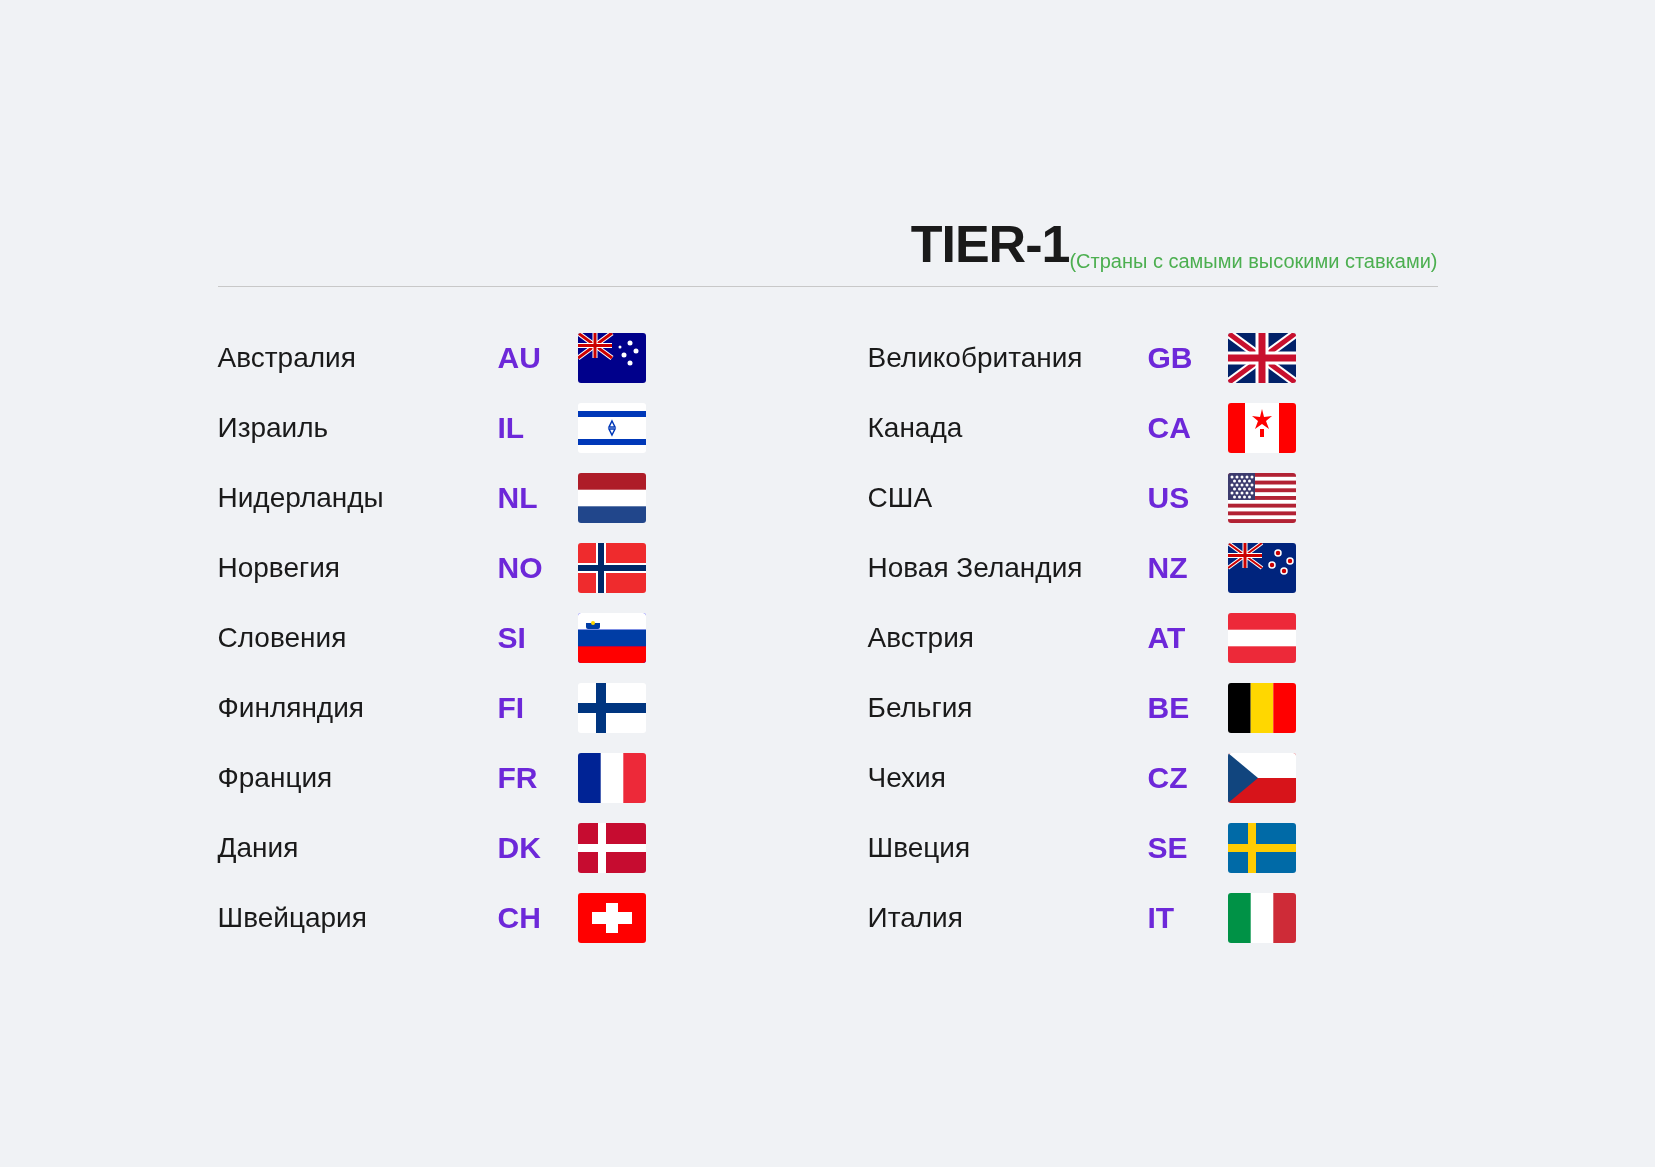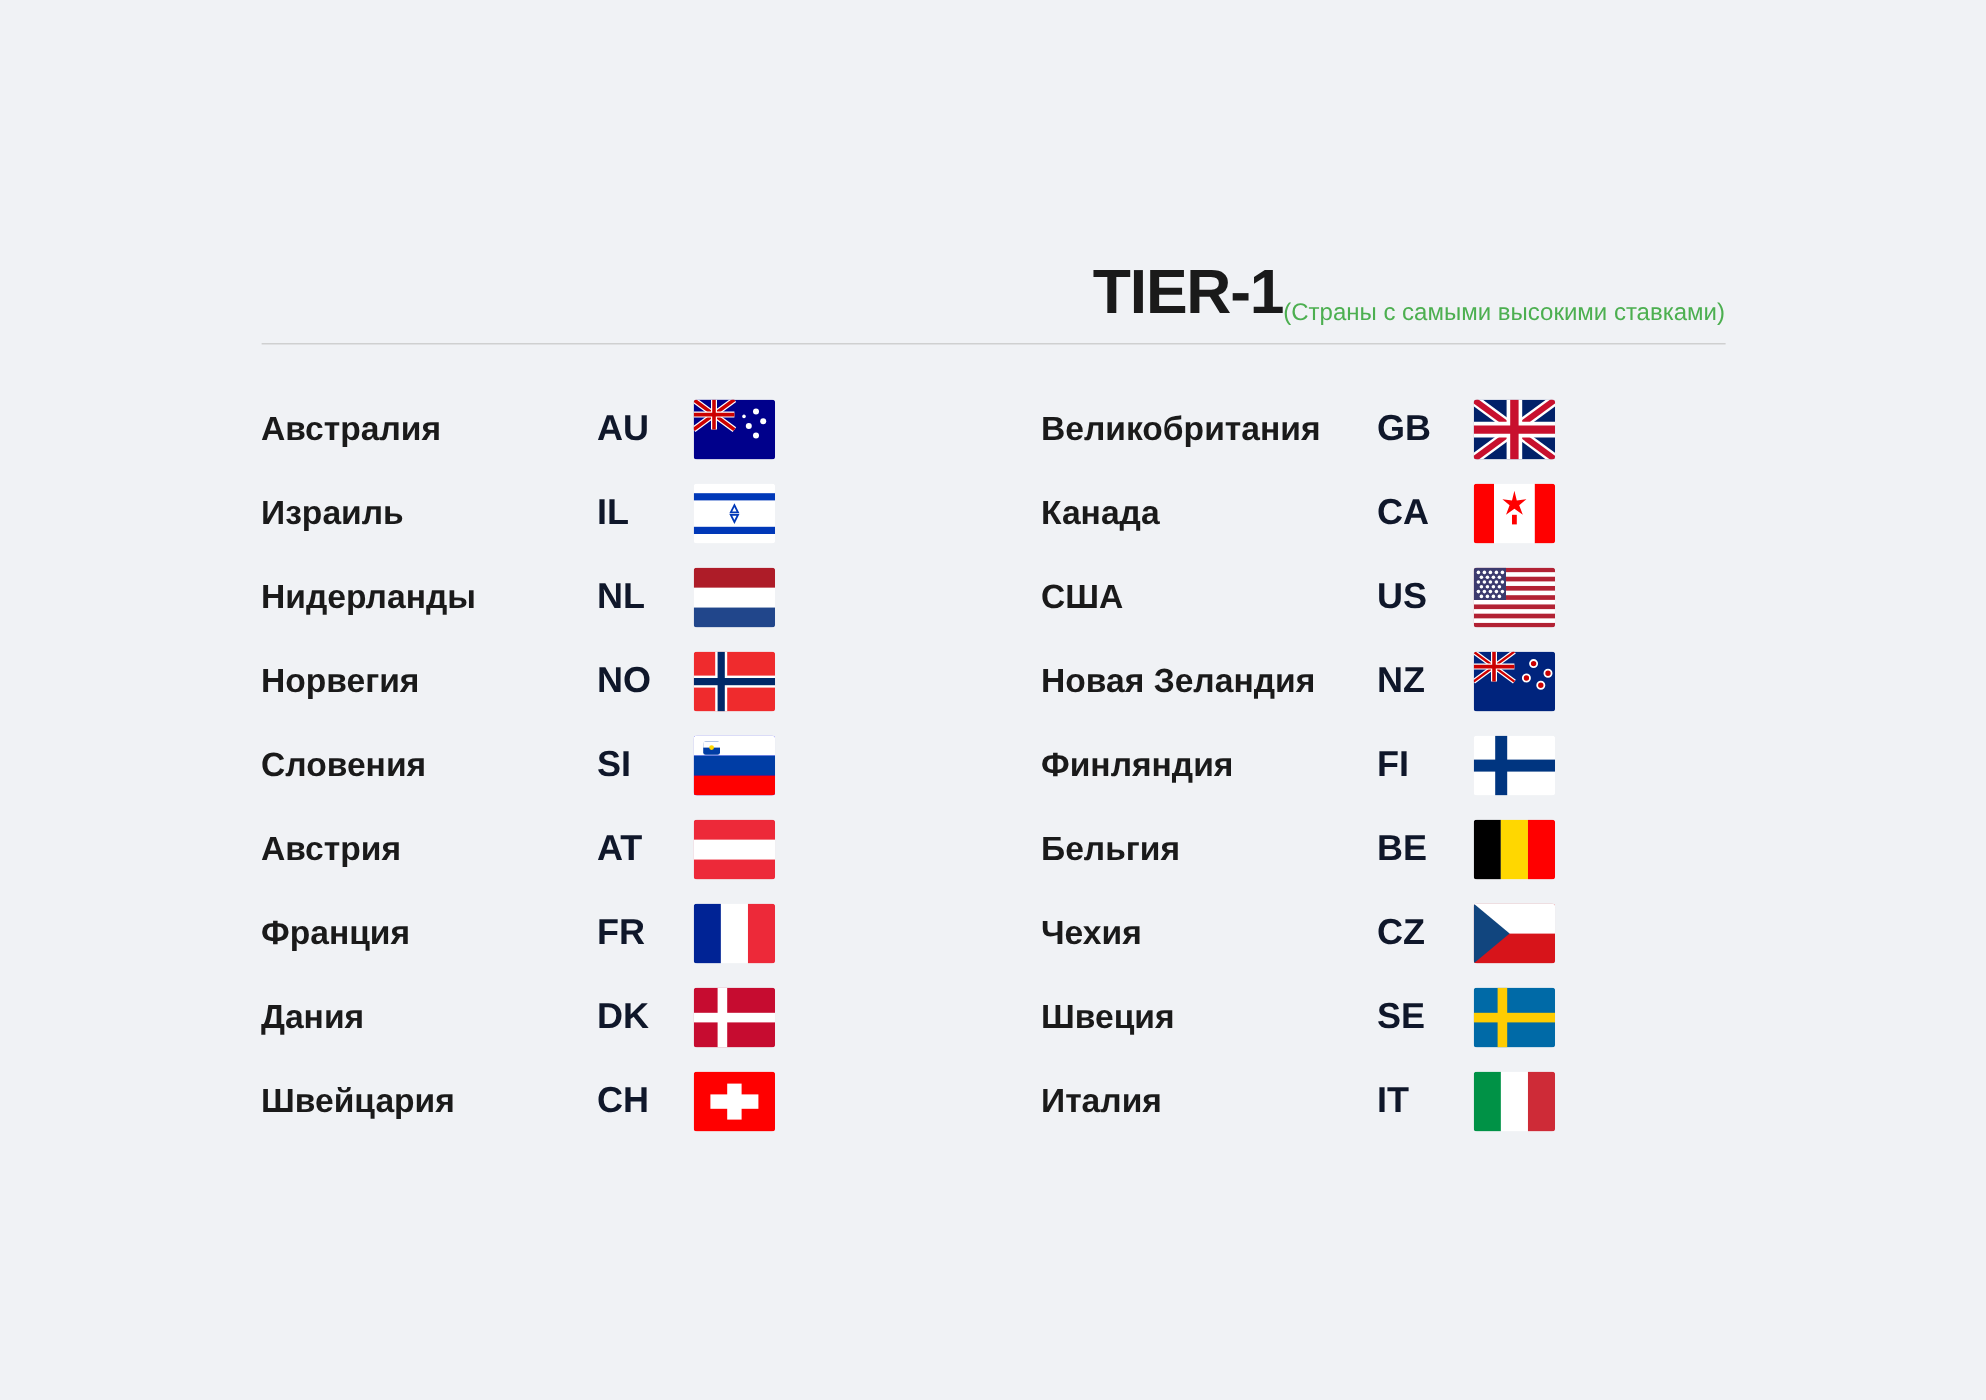--- a/index.html
+++ b/index.html
@@ -48,29 +48,29 @@
       column-gap: 80px;
       row-gap: 0;
     }
     .country-row {
       display: flex;
       align-items: center;
       padding: 10px 0;
     }
     .country-name {
       font-size: 28px;
-      font-weight: 700;
+      font-weight: 400;
       color: #1a1a1a;
       width: 280px;
       flex-shrink: 0;
     }
     .country-code {
       font-size: 30px;
       font-weight: 800;
-      color: #0f172a;
+      color: #6d28d9;
       width: 80px;
       flex-shrink: 0;
     }
     .flag {
       width: 68px;
       height: 50px;
       flex-shrink: 0;
       display: flex;
       align-items: center;
       justify-content: center;
@@ -263,37 +263,37 @@
       <rect y="16.7" width="68" height="16.6" fill="#003DA5"></rect>
       <rect y="33.3" width="68" height="16.7" fill="#FF0000"></rect>
 
       <rect x="8" y="5" width="14" height="11" rx="2" fill="#003DA5"></rect>
       <rect x="8" y="5" width="14" height="5" fill="white"></rect>
       <circle cx="15" cy="10" r="2" fill="#FFD700"></circle>
     </svg>
         </span>
     </div>
       <div class="country-row">
+      <span class="country-name">Австрия</span>
+      <span class="country-code">AT</span>
+      <span class="flag">
+          <svg viewBox="0 0 68 50" xmlns="http://www.w3.org/2000/svg">
+      <rect width="68" height="50" fill="#ED2939"></rect>
+      <rect y="16.7" width="68" height="16.6" fill="white"></rect>
+    </svg>
+        </span>
+    </div>
+      <div class="country-row">
       <span class="country-name">Финляндия</span>
       <span class="country-code">FI</span>
       <span class="flag">
           <svg viewBox="0 0 68 50" xmlns="http://www.w3.org/2000/svg">
       <rect width="68" height="50" fill="white"></rect>
       <rect x="18" width="10" height="50" fill="#003580"></rect>
       <rect y="20" width="68" height="10" fill="#003580"></rect>
-    </svg>
-        </span>
-    </div>
-      <div class="country-row">
-      <span class="country-name">Австрия</span>
-      <span class="country-code">AT</span>
-      <span class="flag">
-          <svg viewBox="0 0 68 50" xmlns="http://www.w3.org/2000/svg">
-      <rect width="68" height="50" fill="#ED2939"></rect>
-      <rect y="16.7" width="68" height="16.6" fill="white"></rect>
     </svg>
         </span>
     </div>
       <div class="country-row">
       <span class="country-name">Бельгия</span>
       <span class="country-code">BE</span>
       <span class="flag">
           <svg viewBox="0 0 68 50" xmlns="http://www.w3.org/2000/svg">
       <rect width="68" height="50" fill="white"></rect>
       <rect width="22.7" height="50" fill="#000000"></rect>

